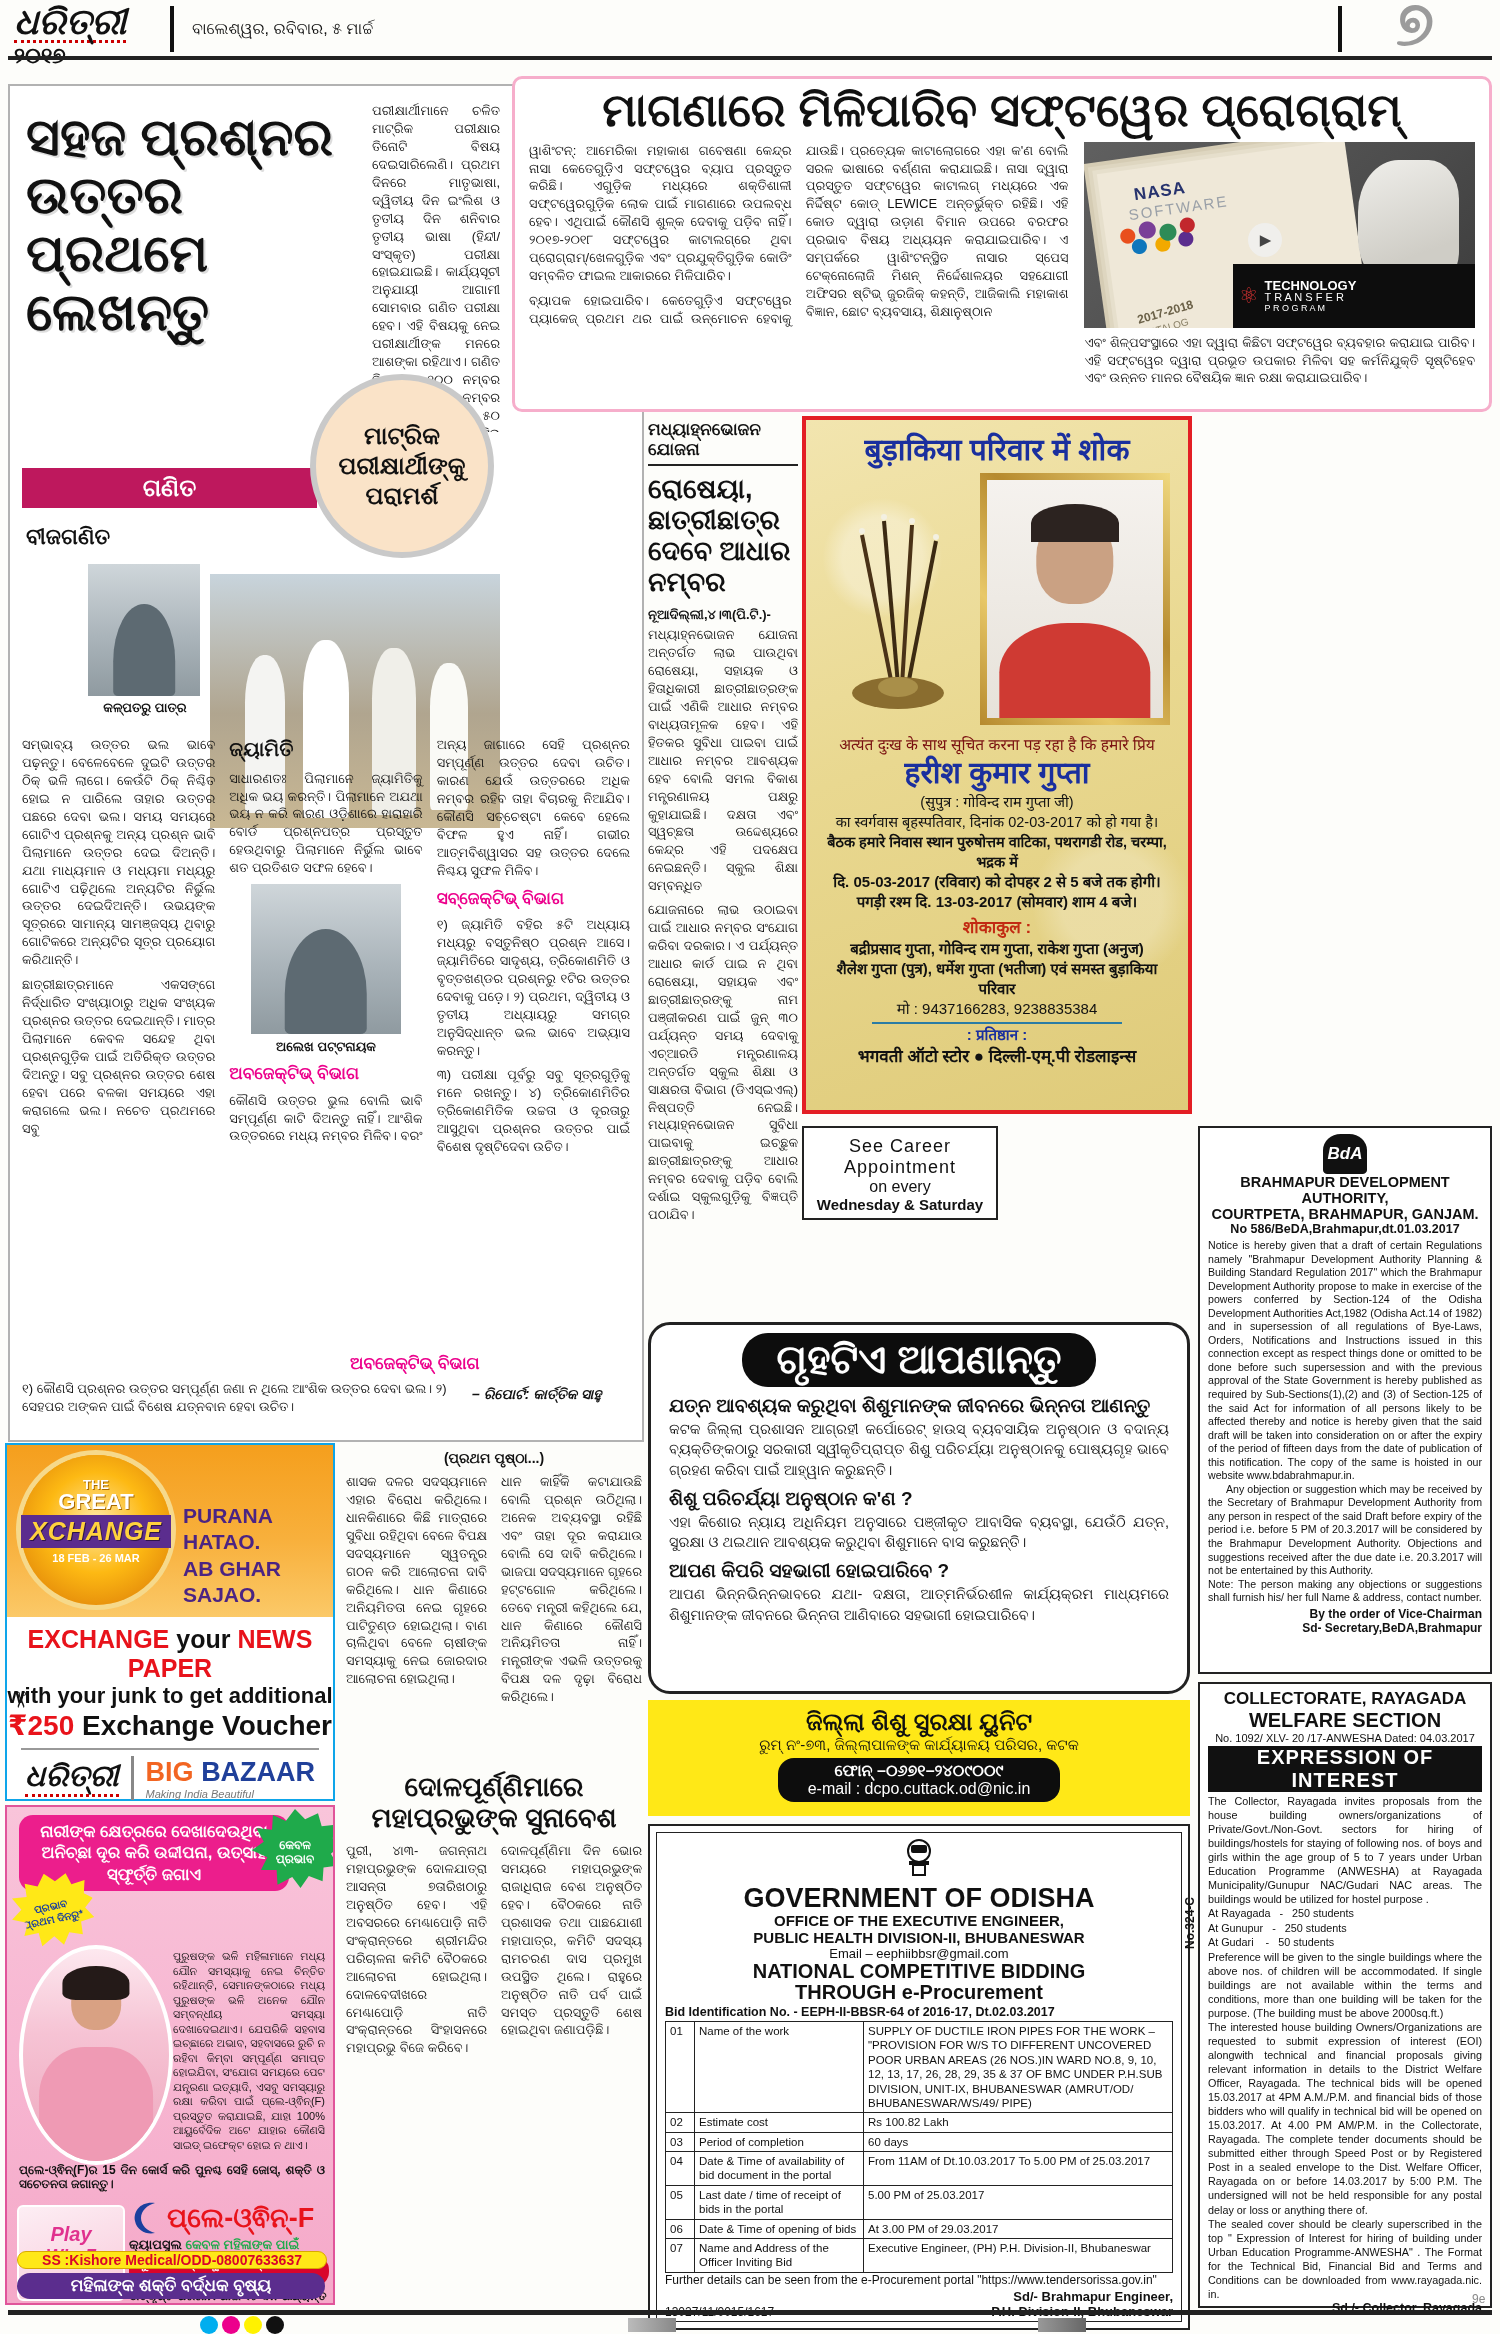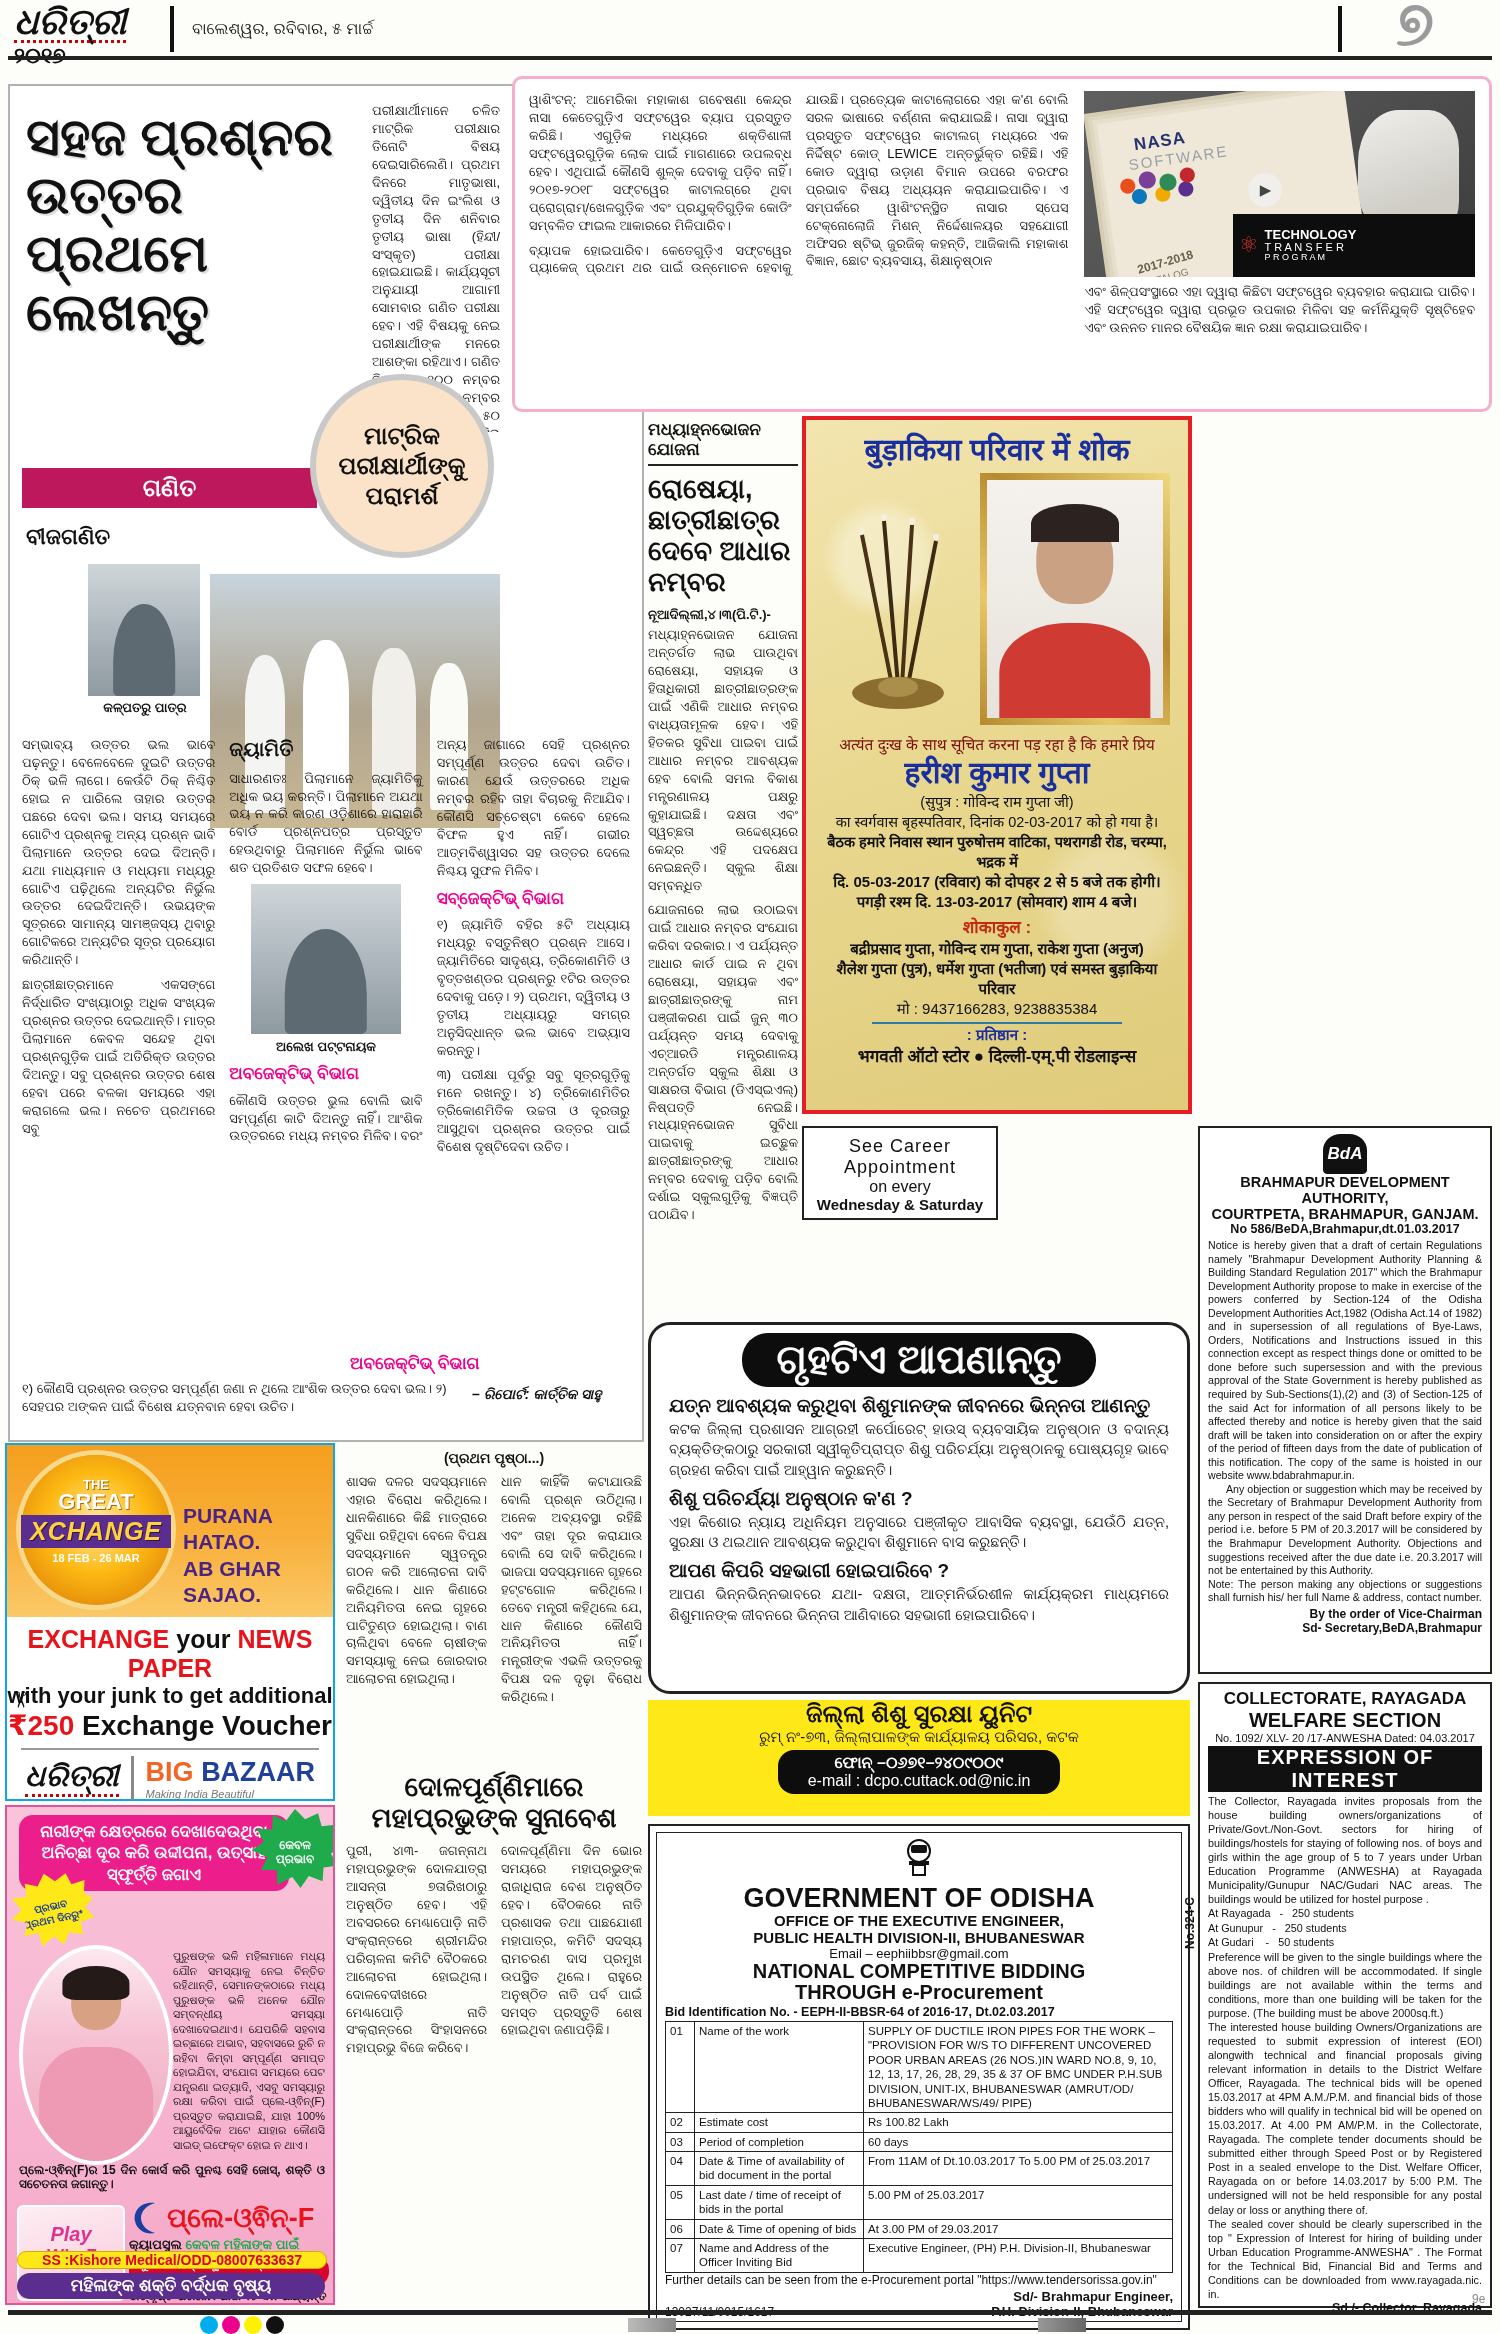--- a/index.html
+++ b/index.html
@@ -75,20 +75,21 @@
       <div class="pinkhead" style="font-size:17px;margin:6px 0;">ସବ୍‌ଜେକ୍ଟିଭ୍ ବିଭାଗ</div>
       <p>୧) ଜ୍ୟାମିତି ବହିର ୫ଟି ଅଧ୍ୟାୟ ମଧ୍ୟରୁ ବସ୍ତୁନିଷ୍ଠ ପ୍ରଶ୍ନ ଆସେ। ଜ୍ୟାମିତିରେ ସାଦୃଶ୍ୟ, ତ୍ରିକୋଣମିତି ଓ ବୃତ୍ତଖଣ୍ଡର ପ୍ରଶ୍ନରୁ ୧ଟିର ଉତ୍ତର ଦେବାକୁ ପଡ଼େ। ୨) ପ୍ରଥମ, ଦ୍ୱିତୀୟ ଓ ତୃତୀୟ ଅଧ୍ୟାୟରୁ ସମଗ୍ର ଅନୁସିଦ୍ଧାନ୍ତ ଭଲ ଭାବେ ଅଭ୍ୟାସ କରନ୍ତୁ।</p>
       <p>୩) ପରୀକ୍ଷା ପୂର୍ବରୁ ସବୁ ସୂତ୍ରଗୁଡ଼ିକୁ ମନେ ରଖନ୍ତୁ। ୪) ତ୍ରିକୋଣମିତିର ତ୍ରିକୋଣମିତିକ ଉଚ୍ଚତା ଓ ଦୂରତାରୁ ଆସୁଥିବା ପ୍ରଶ୍ନର ଉତ୍ତର ପାଇଁ ବିଶେଷ ଦୃଷ୍ଟିଦେବା ଉଚିତ।</p>
     </div>
     <div class="pinkhead abs" style="left:340px;top:1268px;font-size:17px;">ଅବଜେକ୍ଟିଭ୍ ବିଭାଗ</div>
     <div class="abs bodytxt" style="left:12px;top:1294px;width:430px;">୧) କୌଣସି ପ୍ରଶ୍ନର ଉତ୍ତର ସମ୍ପୂର୍ଣ୍ଣ ଜଣା ନ ଥିଲେ ଆଂଶିକ ଉତ୍ତର ଦେବା ଭଲ। ୨) ସେହପର ଅଙ୍କନ ପାଇଁ ବିଶେଷ ଯତ୍ନବାନ ହେବା ଉଚିତ।</div>
     <div class="abs b i" style="left:462px;top:1300px;font-size:14px;">– ରିପୋର୍ଟ: କାର୍ତ୍ତିକ ସାହୁ</div>
   </div>
 
   <div class="abs" style="left:512px;top:76px;width:980px;height:336px;background:#fff;border:3px solid #f6aecb;border-radius:10px;box-sizing:border-box;padding:6px 14px;">
+    <div class="ctr" style="font-size:46px;font-weight:bold;line-height:1.1;">ମାଗଣାରେ ମିଳିପାରିବ ସଫ୍ଟୱେର ପ୍ରୋଗ୍ରାମ୍</div>
     <div style="display:flex;gap:16px;margin-top:6px;">
       <div class="cols2 bodytxt just" style="width:58%;height:244px;overflow:hidden;">
         <p>ୱାଶିଂଟନ୍: ଆମେରିକା ମହାକାଶ ଗବେଷଣା କେନ୍ଦ୍ର ନାସା କେତେଗୁଡ଼ିଏ ସଫ୍ଟୱେର ବ୍ୟାପ ପ୍ରସ୍ତୁତ କରିଛି। ଏଗୁଡ଼ିକ ମଧ୍ୟରେ ଶକ୍ତିଶାଳୀ ସଫ୍ଟୱେରଗୁଡ଼ିକ ଲୋକ ପାଇଁ ମାଗଣାରେ ଉପଲବ୍ଧ ହେବ। ଏଥିପାଇଁ କୌଣସି ଶୁଳ୍କ ଦେବାକୁ ପଡ଼ିବ ନାହିଁ। ୨୦୧୭-୨୦୧୮ ସଫ୍ଟୱେର କାଟାଲଗ୍‌ରେ ଥିବା ପ୍ରୋଗ୍ରାମ୍/ଖେଳଗୁଡ଼ିକ ଏବଂ ପ୍ରଯୁକ୍ତିଗୁଡ଼ିକ କୋଡିଂ ସମ୍ବଳିତ ଫାଇଲ ଆକାରରେ ମିଳିପାରିବ।</p>
         <p>ବ୍ୟାପକ ହୋଇପାରିବ। କେତେଗୁଡ଼ିଏ ସଫ୍ଟୱେର ପ୍ୟାକେଜ୍ ପ୍ରଥମ ଥର ପାଇଁ ଉନ୍ମୋଚନ ହେବାକୁ ଯାଉଛି। ପ୍ରତ୍ୟେକ କାଟାଲୋଗରେ ଏହା କ'ଣ ବୋଲି ସରଳ ଭାଷାରେ ବର୍ଣ୍ଣନା କରାଯାଇଛି। ନାସା ଦ୍ୱାରା ପ୍ରସ୍ତୁତ ସଫ୍ଟୱେର କାଟାଲଗ୍ ମଧ୍ୟରେ ଏକ ନିର୍ଦ୍ଦିଷ୍ଟ କୋଡ୍ LEWICE ଅନ୍ତର୍ଭୁକ୍ତ ରହିଛି। ଏହି କୋଡ ଦ୍ୱାରା ଉଡ଼ାଣ ବିମାନ ଉପରେ ବରଫର ପ୍ରଭାବ ବିଷୟ ଅଧ୍ୟୟନ କରାଯାଇପାରିବ। ଏ ସମ୍ପର୍କରେ ୱାଶିଂଟନ୍‌ସ୍ଥିତ ନାସାର ସ୍ପେସ୍ ଟେକ୍ନୋଲୋଜି ମିଶନ୍ ନିର୍ଦ୍ଦେଶାଳୟର ସହଯୋଗୀ ଅଫିସର ଷ୍ଟିଭ୍ ଜୁରଜିକ୍ କହନ୍ତି, ଆଜିକାଲି ମହାକାଶ ବିଜ୍ଞାନ, ଛୋଟ ବ୍ୟବସାୟ, ଶିକ୍ଷାନୁଷ୍ଠାନ</p>
       </div>
       <div style="width:42%;">
 
         <div style="position:relative;width:100%;height:186px;background:linear-gradient(135deg,#606060 0%,#4c4c4c 60%,#3c3c3c 100%);overflow:hidden;">
           <div style="position:absolute;left:6%;top:8%;width:64%;height:96%;background:#efe8d8;transform:rotate(-8deg);box-shadow:-4px -4px 0 #e6dfcc,-8px -8px 0 #ded6c0,-12px -12px 0 #d5ccb4;">
             <div style="margin:16px 0 0 34px;font-size:17px;font-weight:bold;color:#27336e;letter-spacing:1px;">NASA</div>
@@ -214,21 +215,21 @@
       <span style="display:inline-block;background:#0d0d0d;color:#fff;font-size:40px;font-weight:bold;border-radius:26px;padding:4px 34px;">ଗୃହଟିଏ ଆପଣାନ୍ତୁ</span>
     </div>
     <div class="b" style="font-size:19px;margin-top:8px;">ଯତ୍ନ ଆବଶ୍ୟକ କରୁଥିବା ଶିଶୁମାନଙ୍କ ଜୀବନରେ ଭିନ୍ନତା ଆଣନ୍ତୁ</div>
     <div class="just" style="font-size:14.5px;line-height:1.4;margin-top:2px;">କଟକ ଜିଲ୍ଲା ପ୍ରଶାସନ ଆଗ୍ରହୀ କର୍ପୋରେଟ୍ ହାଉସ୍ ବ୍ୟବସାୟିକ ଅନୁଷ୍ଠାନ ଓ ବଦାନ୍ୟ ବ୍ୟକ୍ତିଙ୍କଠାରୁ ସରକାରୀ ସ୍ୱୀକୃତିପ୍ରାପ୍ତ ଶିଶୁ ପରିଚର୍ଯ୍ୟା ଅନୁଷ୍ଠାନକୁ ପୋଷ୍ୟଗୃହ ଭାବେ ଗ୍ରହଣ କରିବା ପାଇଁ ଆହ୍ୱାନ କରୁଛନ୍ତି।</div>
     <div class="b" style="font-size:19px;margin-top:8px;">ଶିଶୁ ପରିଚର୍ଯ୍ୟା ଅନୁଷ୍ଠାନ କ'ଣ ?</div>
     <div class="just" style="font-size:14.5px;line-height:1.4;margin-top:2px;">ଏହା କିଶୋର ନ୍ୟାୟ ଅଧିନିୟମ ଅନୁସାରେ ପଞ୍ଜୀକୃତ ଆବାସିକ ବ୍ୟବସ୍ଥା, ଯେଉଁଠି ଯତ୍ନ, ସୁରକ୍ଷା ଓ ଥଇଥାନ ଆବଶ୍ୟକ କରୁଥିବା ଶିଶୁମାନେ ବାସ କରୁଛନ୍ତି।</div>
     <div class="b" style="font-size:19px;margin-top:8px;">ଆପଣ କିପରି ସହଭାଗୀ ହୋଇପାରିବେ ?</div>
     <div class="just" style="font-size:14.5px;line-height:1.4;margin-top:2px;">ଆପଣ ଭିନ୍ନଭିନ୍ନଭାବରେ ଯଥା- ଦକ୍ଷତା, ଆତ୍ମନିର୍ଭରଶୀଳ କାର୍ଯ୍ୟକ୍ରମ ମାଧ୍ୟମରେ ଶିଶୁମାନଙ୍କ ଜୀବନରେ ଭିନ୍ନତା ଆଣିବାରେ ସହଭାଗୀ ହୋଇପାରିବେ।</div>
   </div>
 
-  <div class="abs ctr" style="left:648px;top:1700px;width:542px;height:116px;background:#ffe817;box-sizing:border-box;padding-top:0;">
+  <div class="abs ctr" style="left:648px;top:1700px;width:542px;height:116px;background:#ffe817;box-sizing:border-box;padding-top:8px;">
     <div style="font-size:24px;font-weight:bold;">ଜିଲ୍ଲା ଶିଶୁ ସୁରକ୍ଷା ୟୁନିଟ</div>
     <div style="font-size:15px;">ରୁମ୍ ନଂ-୭୩, ଜିଲ୍ଲାପାଳଙ୍କ କାର୍ଯ୍ୟାଳୟ ପରିସର, କଟକ</div>
     <div style="margin-top:4px;background:#0d0d0d;color:#fff;border-radius:16px;display:inline-block;padding:4px 30px;">
       <div style="font-size:16px;font-weight:bold;">ଫୋନ୍ –୦୬୭୧–୨୪୦୯୦୦୯</div>
       <div style="font-size:16px;">e-mail : dcpo.cuttack.od@nic.in</div>
     </div>
   </div>
 
   <div class="abs blackbox" style="left:648px;top:1824px;width:542px;height:506px;box-sizing:border-box;padding:6px;">
     <div style="border:1px solid #222;height:100%;box-sizing:border-box;padding:4px 8px;position:relative;">

